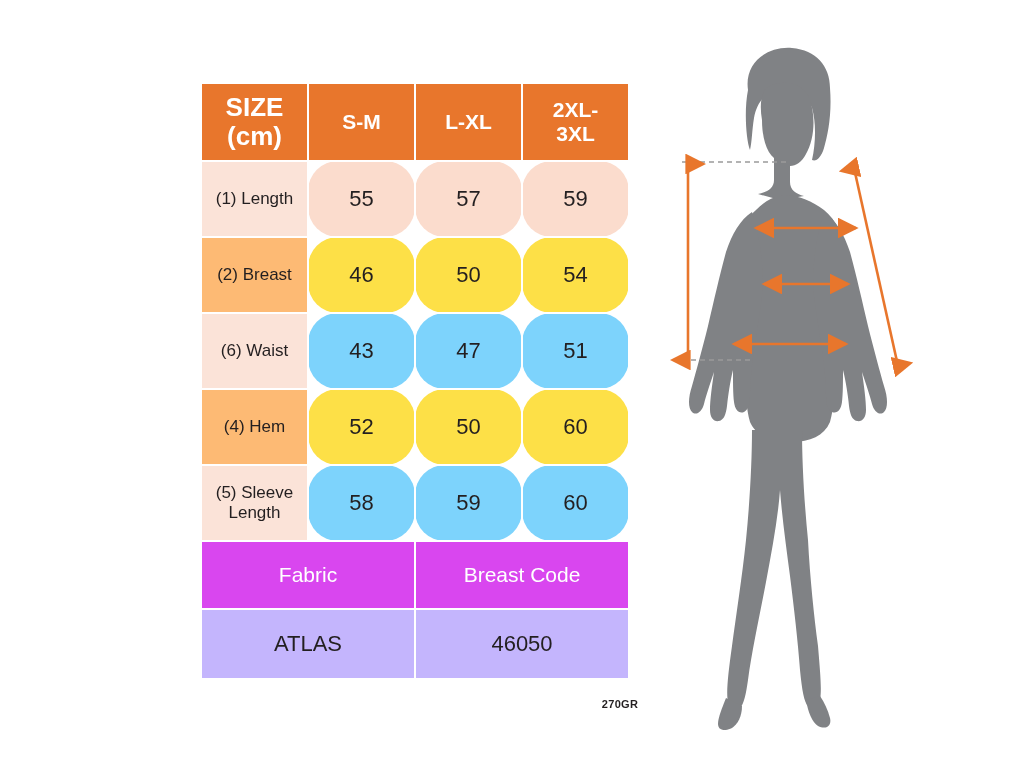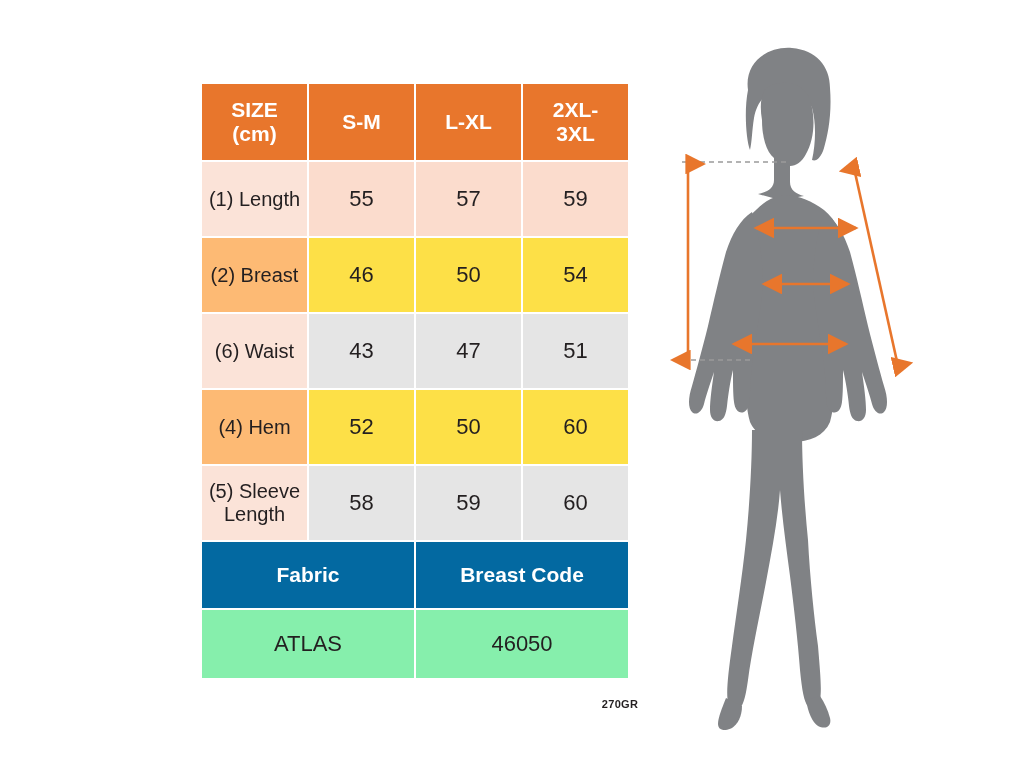--- a/index.html
+++ b/index.html
@@ -37,48 +37,49 @@
     padding: 0;
   }
   .hdr-cell {
     background: #e8762c;
     color: #ffffff;
     font-weight: bold;
     font-size: 21px;
     height: 76px;
     line-height: 1.12;
   }
-  .hdr-cell.first { font-size: 21px; }
+  .hdr-cell.first { font-size: 26px; }
   .row-label {
     background: #fbe3d8;
     color: #231f20;
-    font-size: 20px;
+    font-size: 17px;
     height: 74px;
     line-height: 1.15;
     padding: 0 6px;
   }
   .row-label.alt { background: #fdba74; }
   .val-cell {
     color: #231f20;
     font-size: 22px;
     height: 74px;
+    border-radius: 30px;
   }
   .val-cell.shade-a { background: #fbdccd; }
   .val-cell.shade-b { background: #fde047; }
-  .val-cell.shade-c { background: #e5e5e5; }
+  .val-cell.shade-c { background: #7dd3fc; }
 
   .sub-hdr {
-    background: #0369a1;
+    background: #d946ef;
     color: #ffffff;
-    font-weight: bold;
+    font-weight: normal;
     font-size: 21px;
     height: 66px;
   }
   .sub-val {
-    background: #86efac;
+    background: #c4b5fd;
     color: #231f20;
     font-size: 22px;
     height: 68px;
   }
 
   .weight-note {
     position: absolute;
     left: 560px;
     top: 698px;
     width: 120px;

